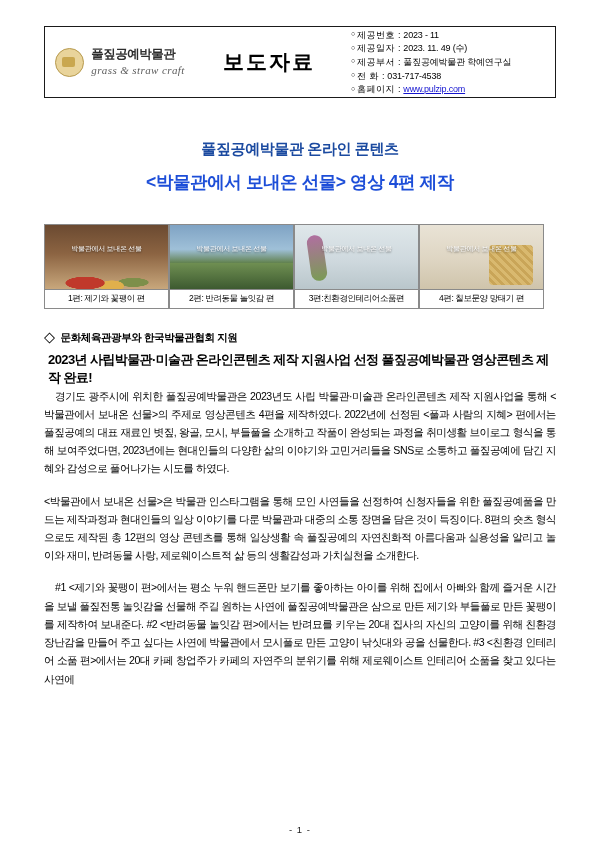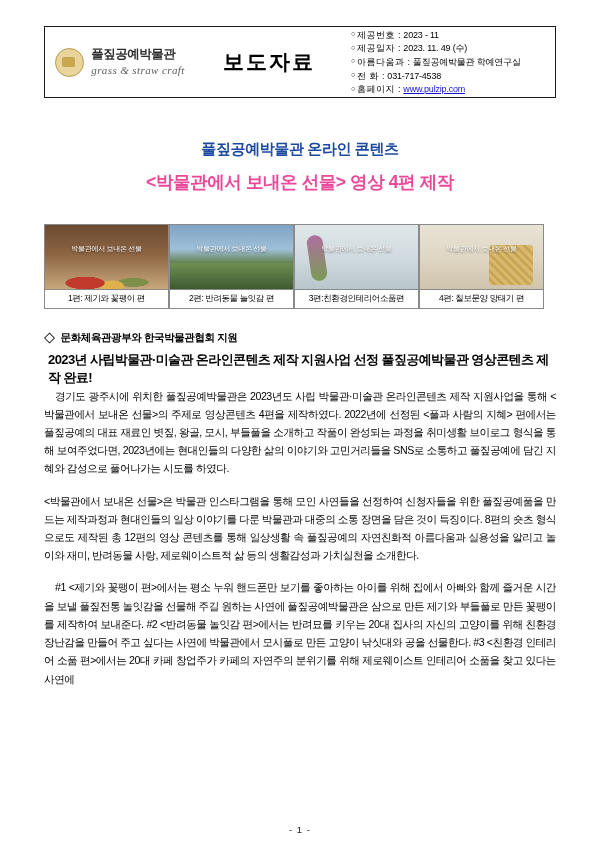--- a/index.html
+++ b/index.html
@@ -119,21 +119,21 @@
   }
   .title-main {
     font-size: 15px;
     font-weight: bold;
     color: #1b4aa0;
     letter-spacing: -0.4px;
   }
   .title-sub {
     font-size: 17.5px;
     font-weight: bold;
-    color: #ec4899;
+    color: #1d4ed8;
     letter-spacing: -0.4px;
     margin-top: 11px;
   }
 
   
   .thumb-row {
     display: flex;
     margin-top: 30px;
   }
   .thumb {
@@ -264,21 +264,21 @@
     </div>
     <div class="header-title">보도자료</div>
     <div class="header-meta">
       <div class="meta-row">
         <span class="meta-bullet">○</span><span class="meta-label">제공번호 :</span> <span>2023 - 11</span>
       </div>
       <div class="meta-row">
         <span class="meta-bullet">○</span><span class="meta-label">제공일자 :</span> <span>2023. 11. 49 (수)</span>
       </div>
       <div class="meta-row">
-        <span class="meta-bullet">○</span><span class="meta-label">아름다움과 :</span> <span>풀짚공예박물관 학예연구실</span>
+        <span class="meta-bullet">○</span><span class="meta-label">제공부서 :</span> <span>풀짚공예박물관 학예연구실</span>
       </div>
       <div class="meta-row">
         <span class="meta-bullet">○</span><span class="meta-label">전     화 :</span> <span>031-717-4538</span>
       </div>
       <div class="meta-row">
         <span class="meta-bullet">○</span><span class="meta-label">홈페이지 :</span> <a class="meta-link" href="#">www.pulzip.com</a>
       </div>
     </div>
   </div>
 

